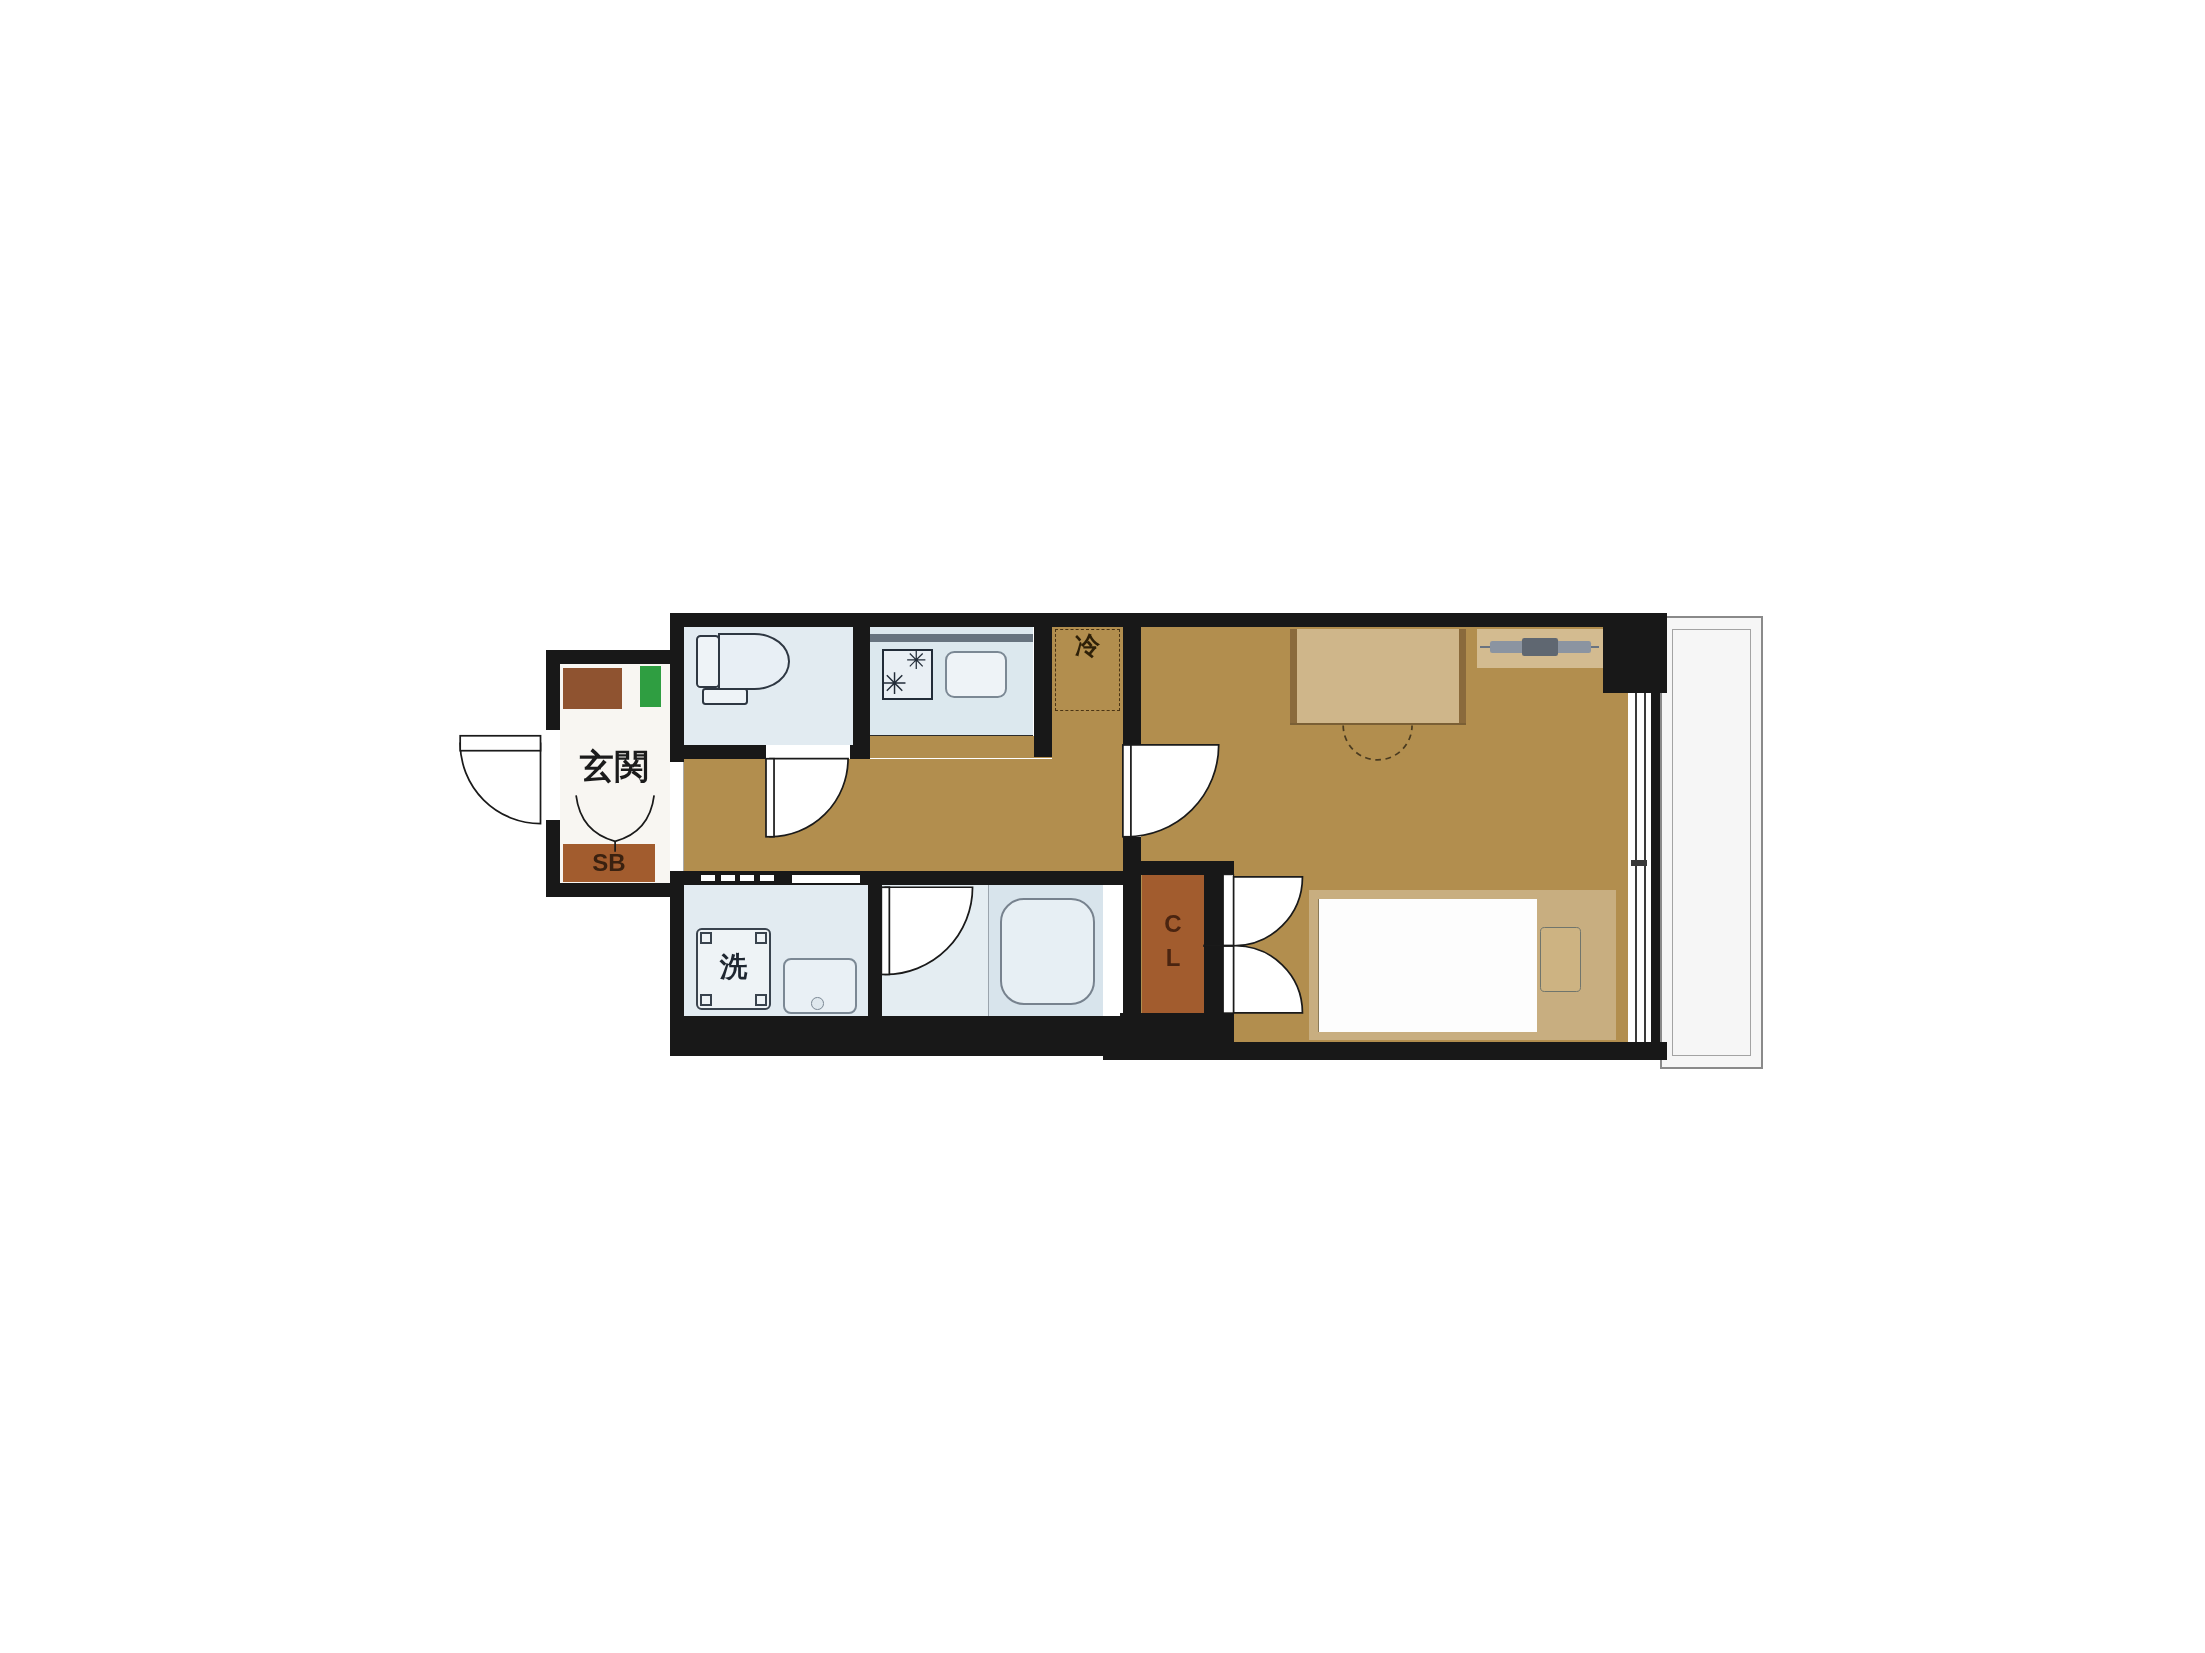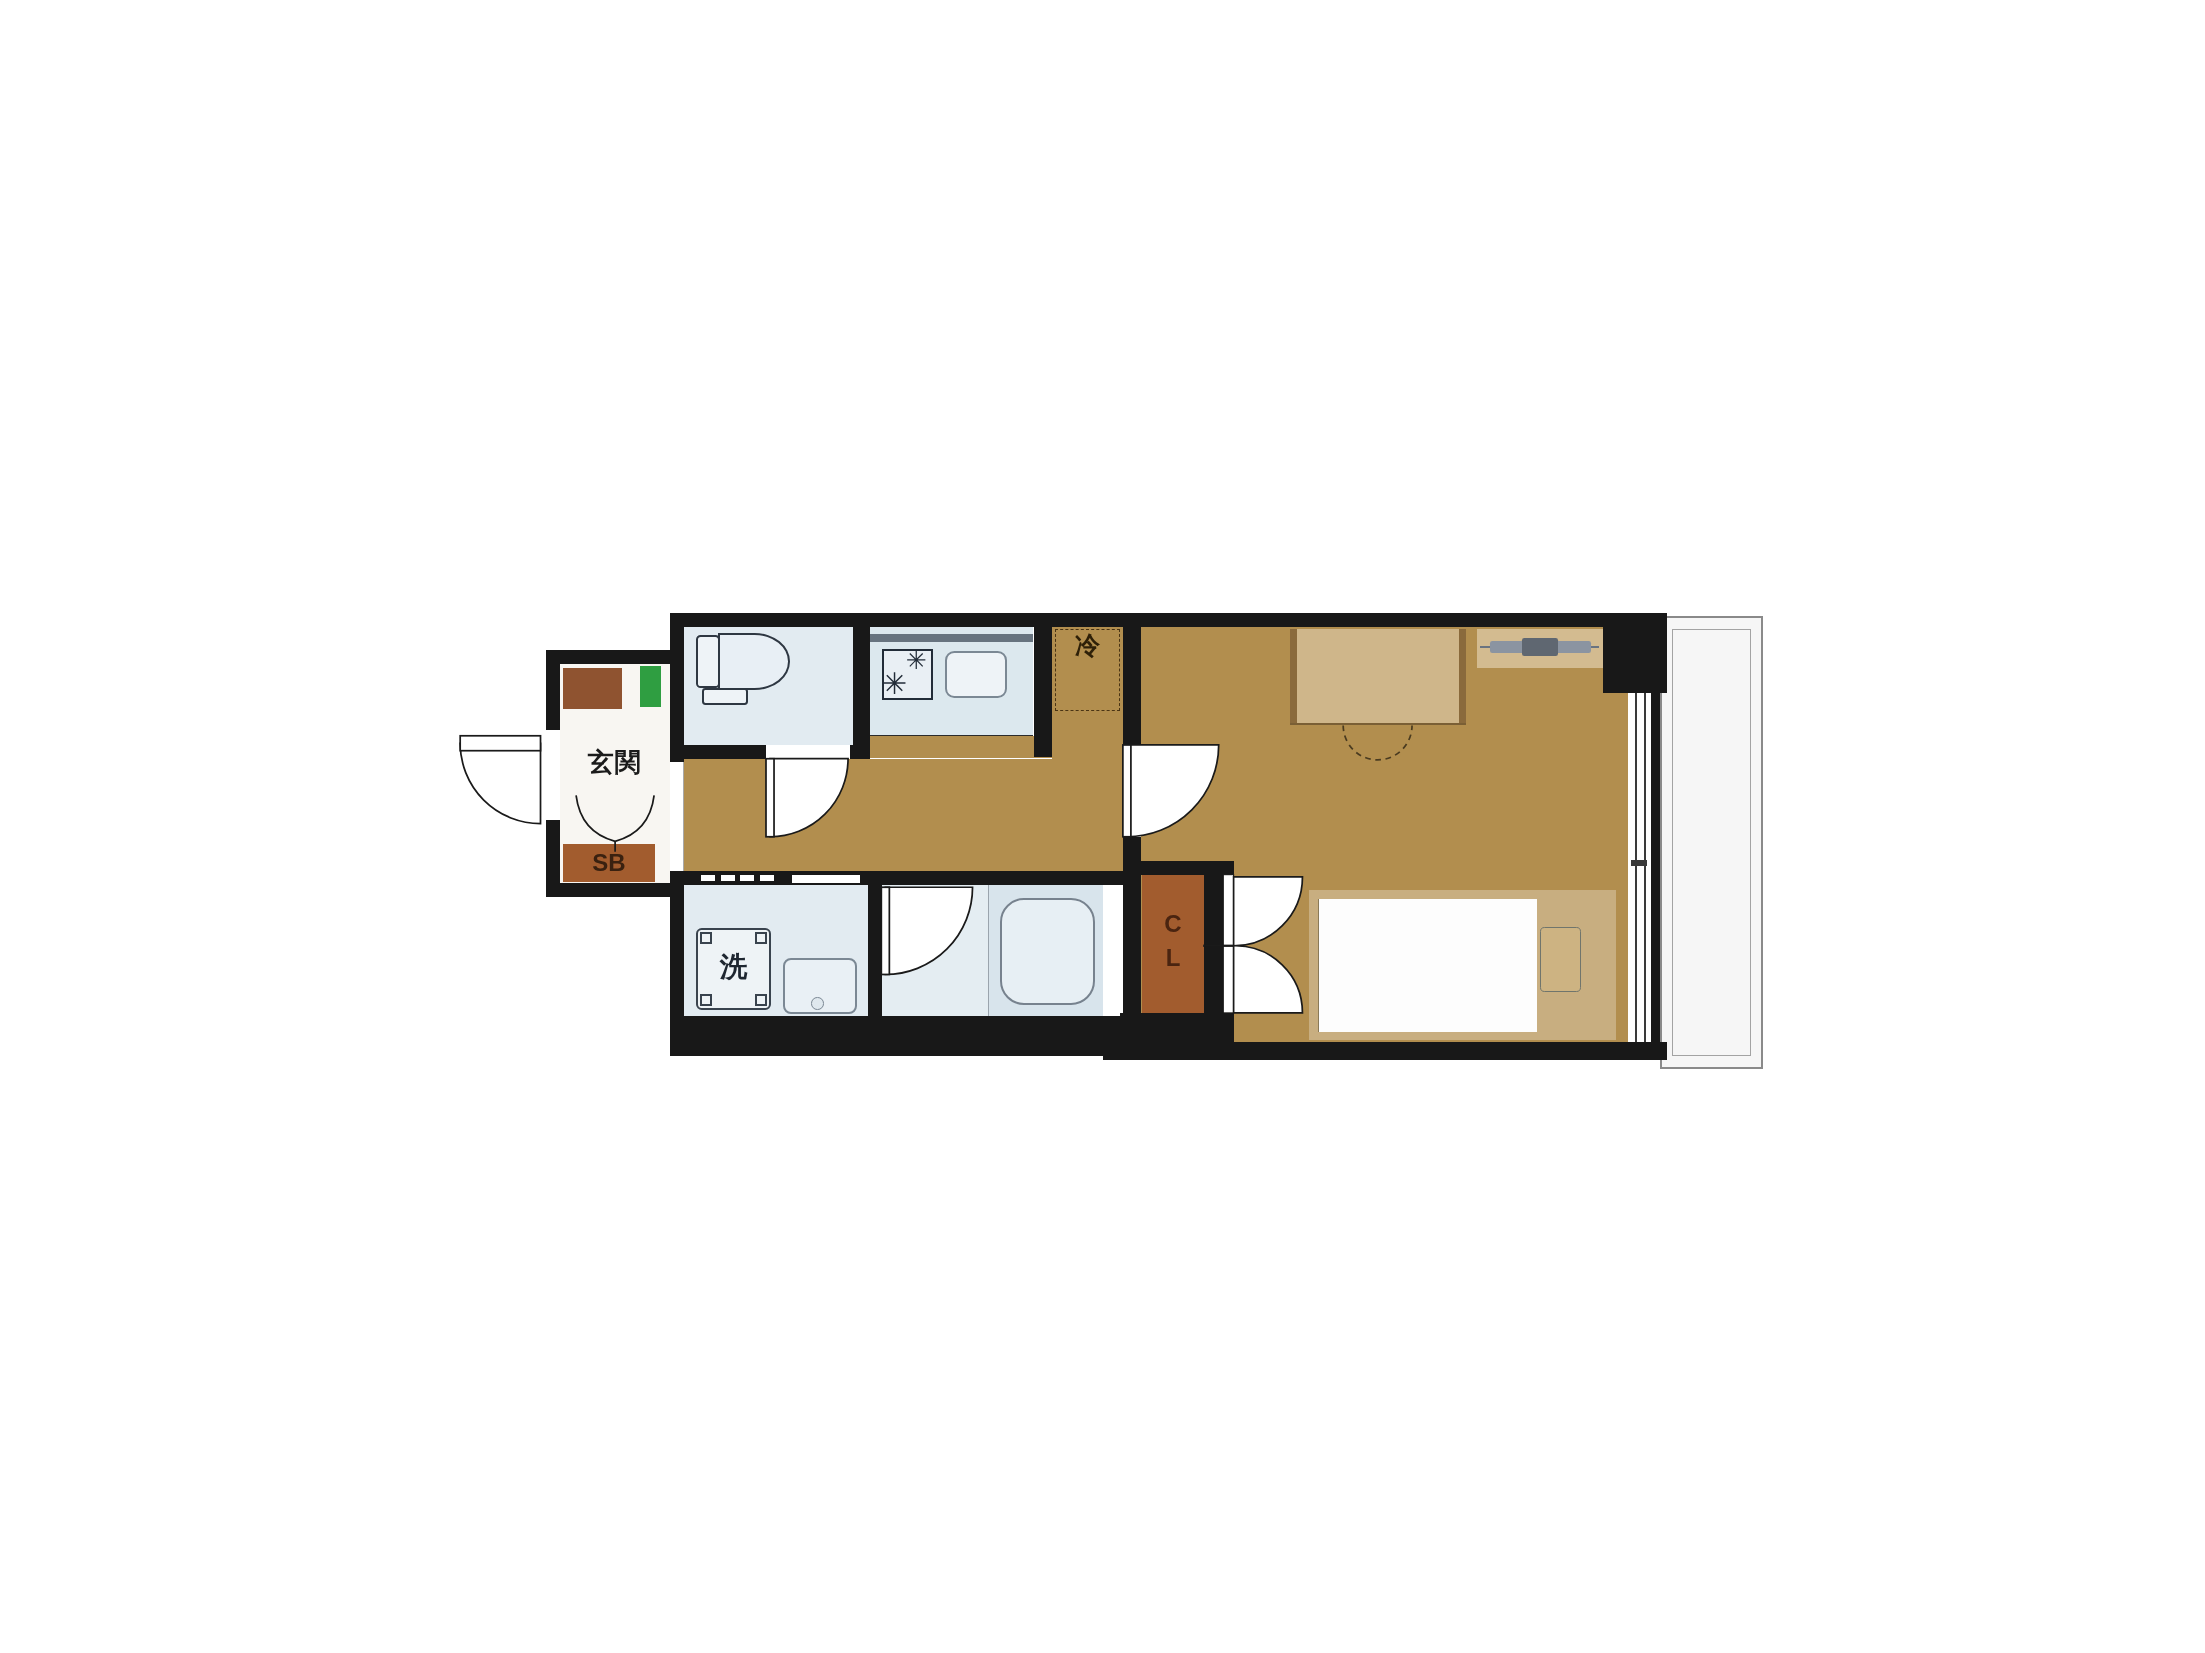--- a/index.html
+++ b/index.html
@@ -144,21 +144,21 @@
     <rect x="1005" y="230" width="14" height="160" fill="#ffffff" stroke="#1a1a1a" stroke-width="3"></rect>
 
     <rect x="1180" y="456" width="18" height="241" fill="#ffffff" stroke="#1a1a1a" stroke-width="2"></rect>
     <path d="M 1198 460 L 1318 460 A 120 120 0 0 1 1198 580 Z" fill="#ffffff" stroke="#1a1a1a" stroke-width="3"></path>
     <path d="M 1198 697 L 1198 580 A 117 117 0 0 1 1318 697 Z" fill="#ffffff" stroke="#1a1a1a" stroke-width="3"></path>
     <path d="M 1145 580 L 1198 580" fill="none" stroke="#1a1a1a" stroke-width="4"></path>
 
     <path d="M 1389 196 A 60 60 0 0 0 1509 196" fill="none" stroke="#4a3b20" stroke-width="3" stroke-dasharray="10 8"></path>
   </svg>
 
-  <div class="lbl" style="left:13.8px;top:136px;width:110px;font-size:26px;font-weight:bold;letter-spacing:1.1px;">玄関</div>
+  <div class="lbl" style="left:13.8px;top:136px;width:110px;font-size:34px;font-weight:bold;letter-spacing:1.1px;">玄関</div>
   <div class="lbl" style="left:17px;top:238px;width:92px;font-size:24px;font-weight:bold;color:#3a2110;">SB</div>
   <div class="lbl" style="left:596px;top:299px;width:62px;font-size:24px;font-weight:bold;color:#4a2410;">C</div>
   <div class="lbl" style="left:596px;top:333px;width:62px;font-size:24px;font-weight:bold;color:#4a2410;">L</div>
 
 </div>
 
 </div>
 
 
 </body></html>

